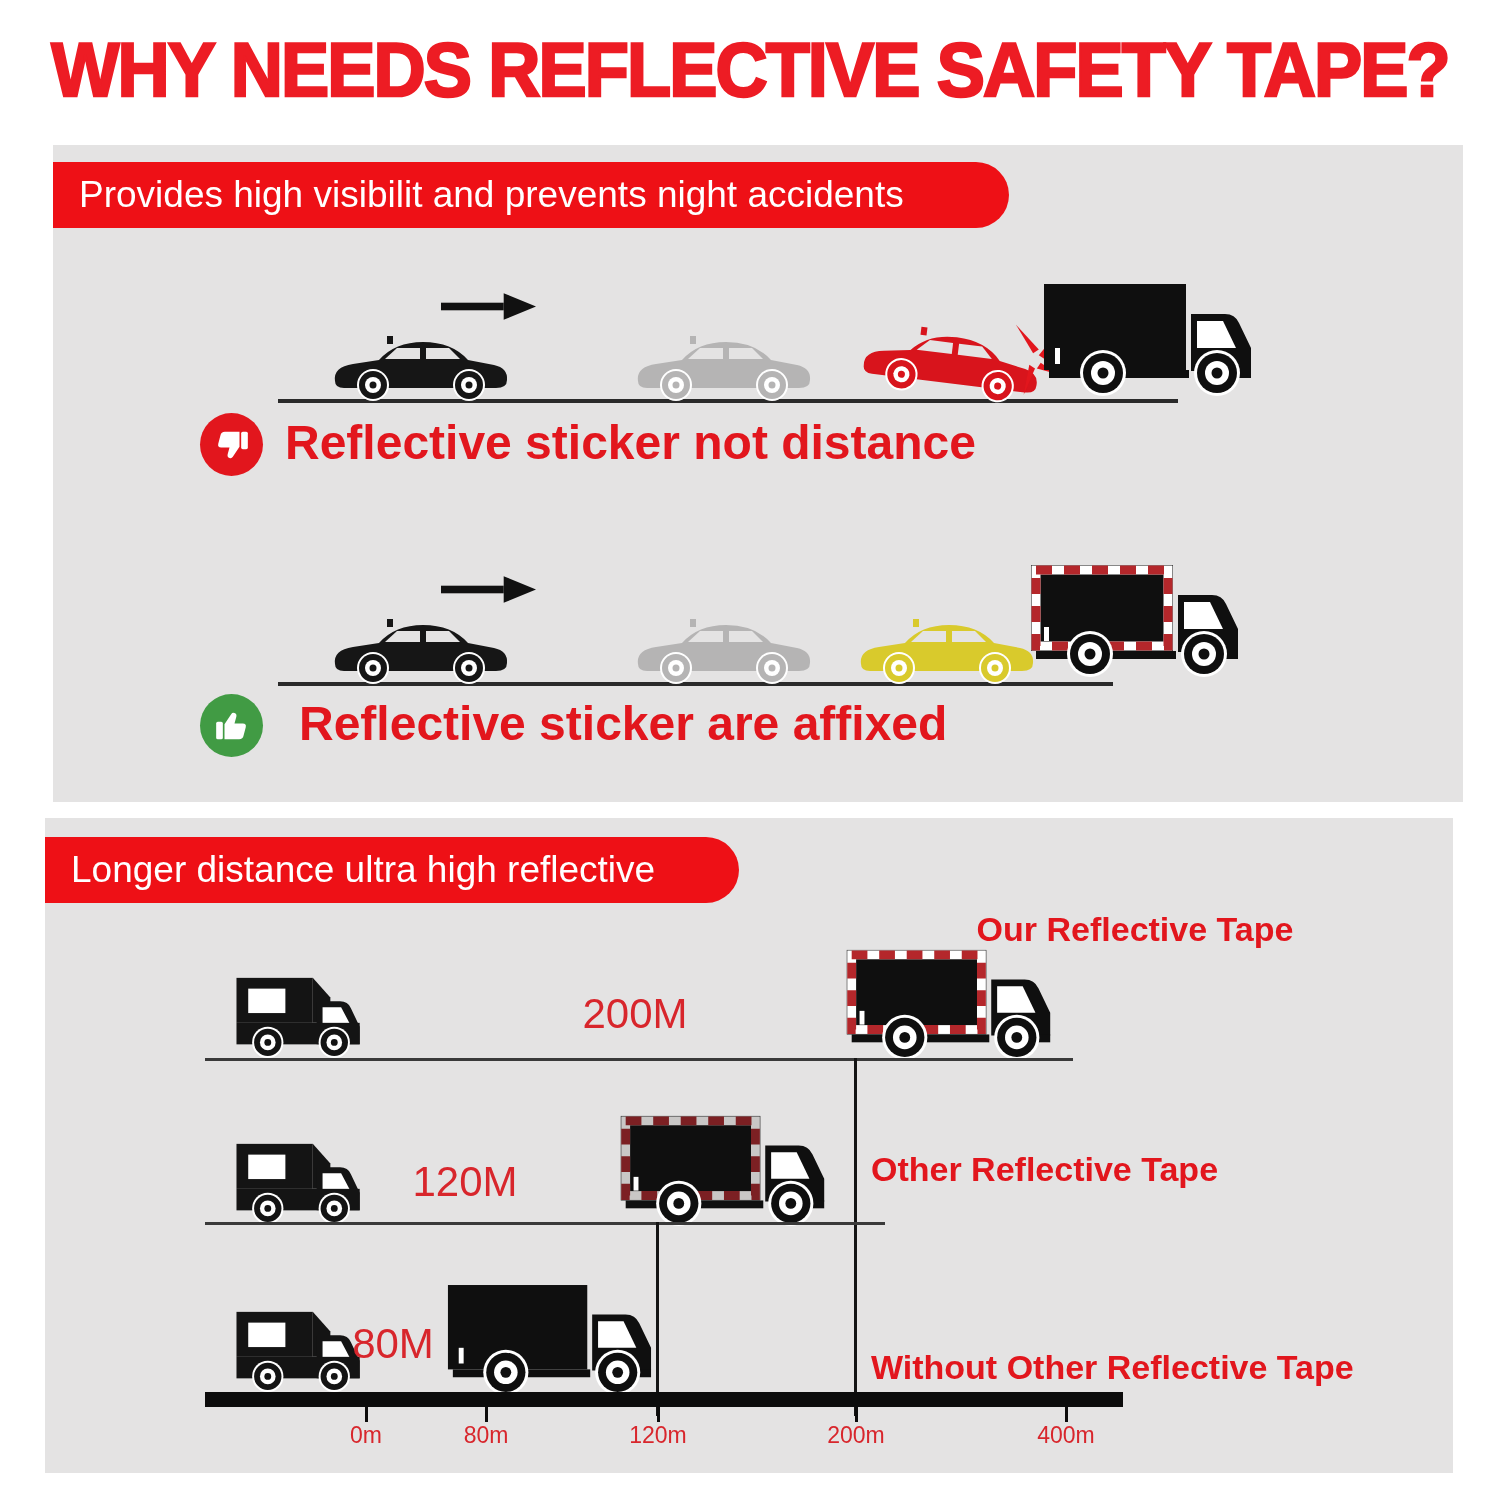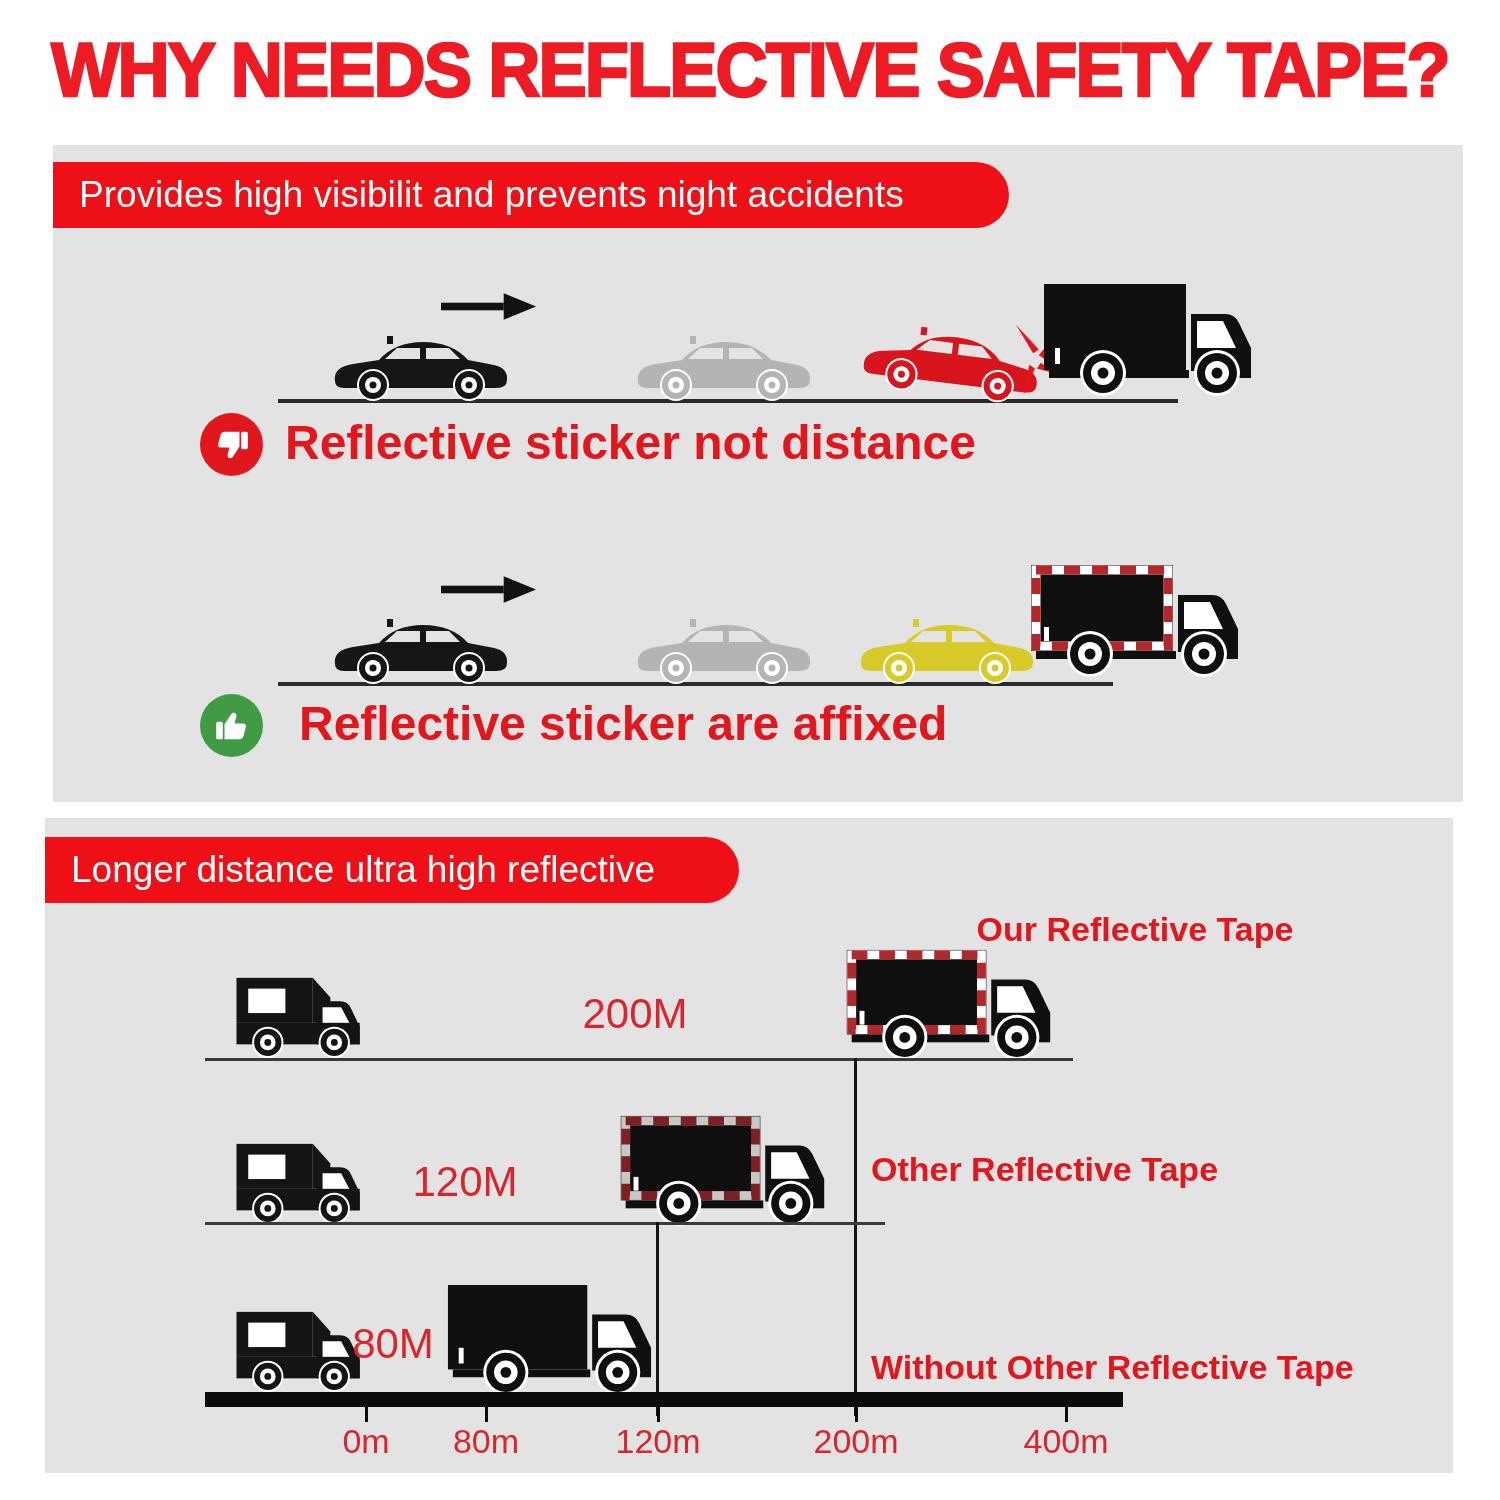--- a/index.html
+++ b/index.html
@@ -21,21 +21,21 @@
   
   .ground{background:#2a2a2a;height:4px;}
   .thin{height:3px;background:#3a3a3a;}
   .vline{width:3px;background:#141414;}
   .bar{background:#0c0c0c;}
   .tick{width:3px;height:15px;background:#0c0c0c;}
   
   .caption{font-size:48px;font-weight:bold;color:var(--c-red_text);white-space:nowrap;}
   .lbl-bold{font-size:34px;font-weight:bold;color:var(--c-red_text);white-space:nowrap;}
   .dist{font-size:42px;color:var(--c-red_label);text-align:center;}
-  .axis-lbl{font-size:34px;color:var(--c-red_label);text-align:center;width:120px;}
+  .axis-lbl{font-size:23px;color:var(--c-red_label);text-align:center;width:120px;}
   
   .circ{width:63px;height:63px;border-radius:50%;display:flex;align-items:center;justify-content:center;}
   .circ svg{width:40px;height:40px;fill:#fff;}
   .circ-bad{background:var(--c-red_text);}
   .circ-good{background:var(--c-green);}
   svg.icon{display:block;width:100%;height:100%;}
 </style>
 </head>
 <body>
 

